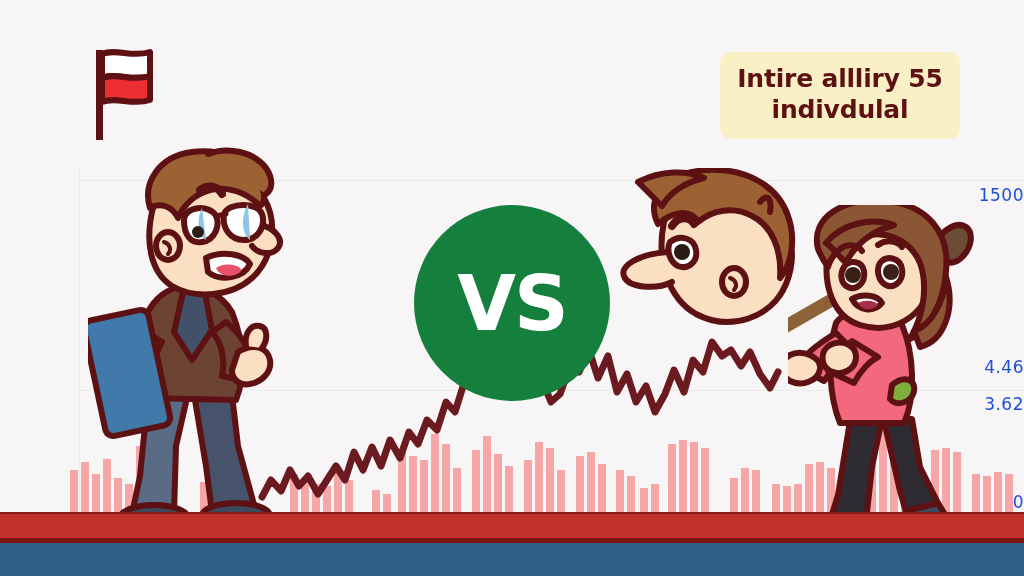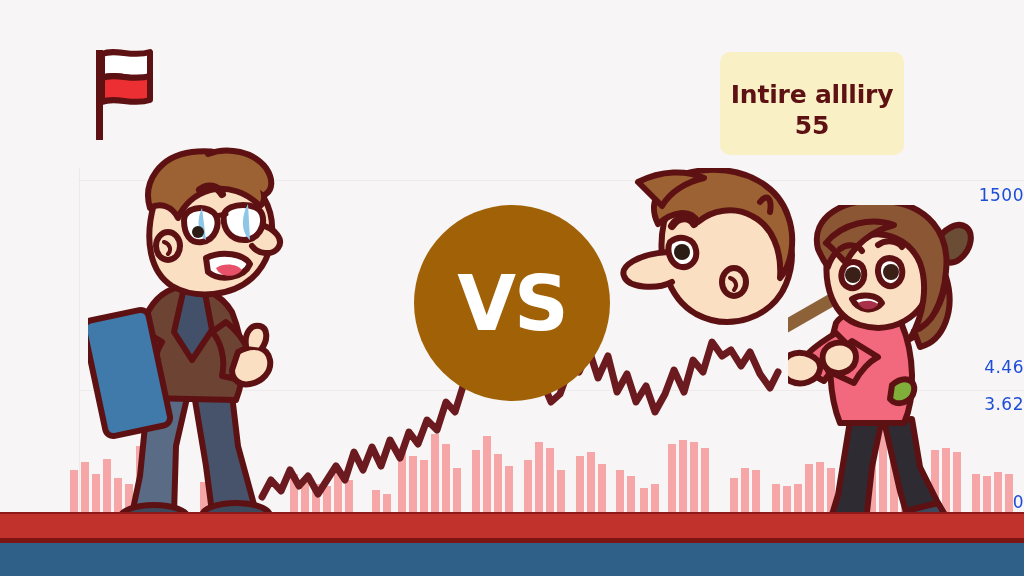--- a/index.html
+++ b/index.html
@@ -32,31 +32,31 @@
   #flaglabel{position:absolute;left:92px;top:46px;display:flex;align-items:flex-start;gap:6px;}
   .hand-text{
     font-family:"DejaVu Sans",sans-serif;
     color:#5d1113;font-weight:bold;
   }
   #flagtext{padding-top:10px;line-height:1.18;}
   #flagtext .l1{font-size:27px;display:block;letter-spacing:-0.2px;}
   #flagtext .l2{font-size:27px;display:block;margin-left:26px;}
 
   #callout{
-    position:absolute;left:720px;top:52px;width:184px;
+    position:absolute;left:720px;top:52px;width:240px;
     background:#faf0c6;border-radius:10px;
-    padding:28px 10px 14px 10px;box-sizing:border-box;
+    padding:12px 10px 14px 10px;box-sizing:border-box;
     text-align:center;
   }
   #callout .c1,#callout .c2{display:block;font-size:25px;line-height:1.22;letter-spacing:-0.2px;}
 
   
   #vs{
     position:absolute;left:414px;top:205px;width:196px;height:196px;
-    border-radius:50%;background:#a16207;
+    border-radius:50%;background:#15803d;
     display:flex;align-items:center;justify-content:center;
   }
   #vs span{
     color:#fff;font-weight:bold;font-size:76px;letter-spacing:-2px;
     font-family:"DejaVu Sans",sans-serif;
   }
 
   
   .char{position:absolute;}
   #manLeft{left:88px;top:146px;width:260px;height:380px;}
@@ -290,20 +290,21 @@
       <g stroke="#5d1113" stroke-width="6" stroke-linejoin="round" stroke-linecap="round">
         <rect x="4" y="4" width="7" height="90" fill="#5d1113" stroke="none"></rect>
         <path d="M10 8 C24 2 40 12 58 6 L58 30 C40 36 24 26 10 32 Z" fill="#ffffff"></path>
         <path d="M10 32 C24 26 40 36 58 30 L58 54 C40 60 24 50 10 56 Z" fill="#ec2f32"></path>
       </g>
     </svg>
   </div>
 
   <div id="callout" class="hand-text">
     <span class="c1">Intire allliry 55</span>
+    <span class="c2">indivdulal</span>
   </div>
 
   <div class="band-red-top"></div>
   <div class="band-red"></div>
   <div class="band-red-bot"></div>
   <div class="band-blue"></div>
 
 </div>
 
 </body></html>

